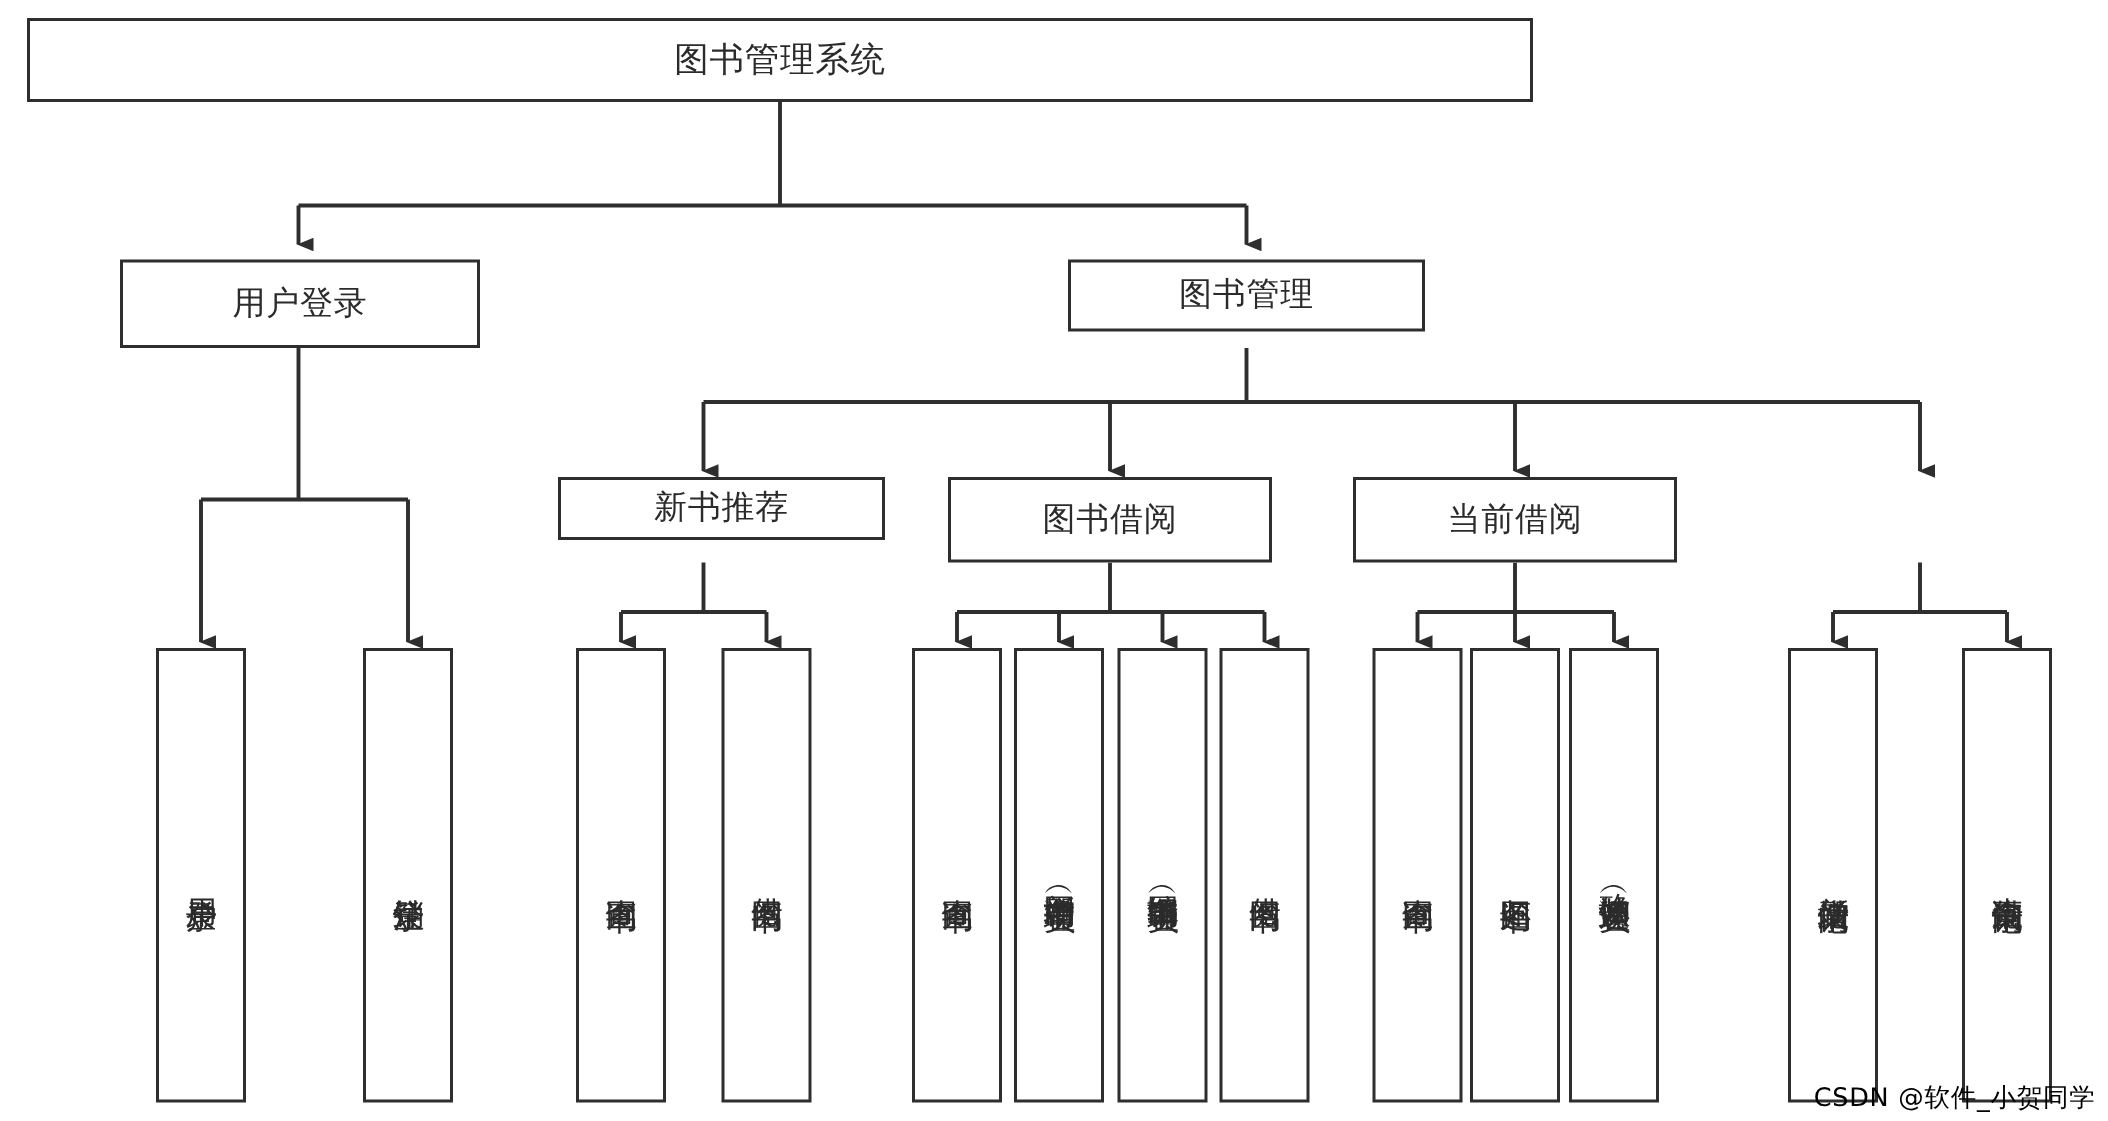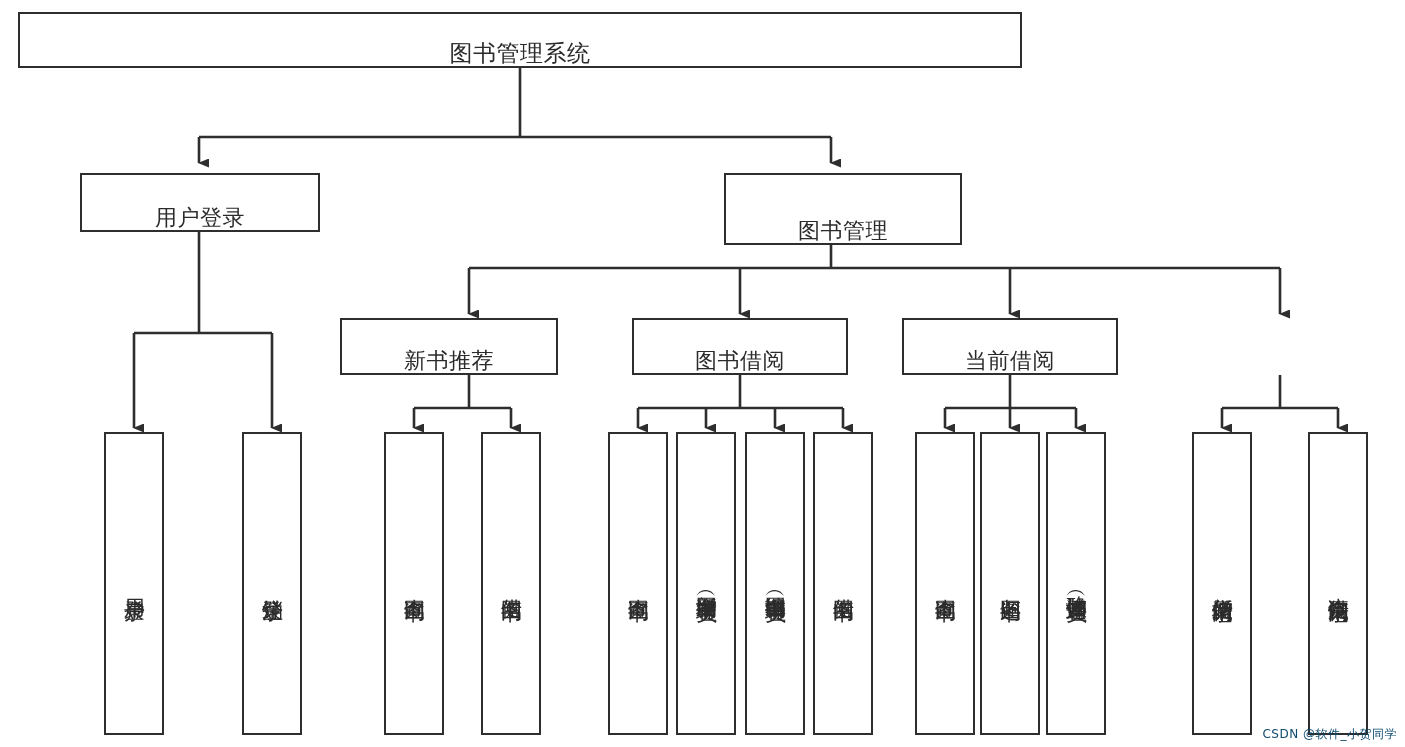--- a/index.html
+++ b/index.html
@@ -33,21 +33,20 @@
     display: flex;
     align-items: center;
     justify-content: center;
     color: #2b2b2b;
   }
   .node-h {
     font-size: 22px;
     line-height: 1.15;
     letter-spacing: 0.5px;
     white-space: nowrap;
-    align-items: flex-end;
   }
   .node-v {
     writing-mode: vertical-rl;
     text-orientation: upright;
     font-size: 21px;
     line-height: 1.18;
     letter-spacing: 1px;
     padding: 6px 0;
     align-items: center;
     justify-content: center;
@@ -58,22 +57,22 @@
     text-orientation: upright;
     display: block;
   }
   .node-root {
     font-size: 23px;
   }
   #watermark {
     position: absolute;
     right: 8px;
     bottom: 4px;
-    font-size: 12px;
-    color: #0c4a6e;
+    font-size: 17px;
+    color: #000000;
     letter-spacing: 0.5px;
     white-space: nowrap;
     pointer-events: none;
   }
 </style>
 </head>
 <body>
 
 <div id="diagram-root">
 
@@ -127,25 +126,25 @@
     </g>
   </svg>
 
   <div class="node node-h node-root" style="left:18px; top:12px; width:1004px; height:56px;">
     <span>图书管理系统</span>
   </div>
 
   <div class="node node-h" style="left:80px; top:173px; width:240px; height:59px;">
     <span>用户登录</span>
   </div>
-  <div class="node node-h" style="left:712px; top:173px; width:238px; height:72px;margin-left:12px;">
+  <div class="node node-h" style="left:712px; top:173px; width:238px; height:48px;">
     <span>图书管理</span>
   </div>
 
-  <div class="node node-h" style="left:340px; top:318px; width:218px; height:57px;">
+  <div class="node node-h" style="left:372px; top:318px; width:218px; height:42px;">
     <span>新书推荐</span>
   </div>
   <div class="node node-h" style="left:902px; top:318px; width:216px; height:57px;">
     <span>当前借阅</span>
   </div>
   <div class="node node-h" style="left:632px; top:318px; width:216px; height:57px;">
     <span>图书借阅</span>
   </div>
 
   <div class="node node-v" style="left:104px; top:432px; width:60px; height:303px;">

